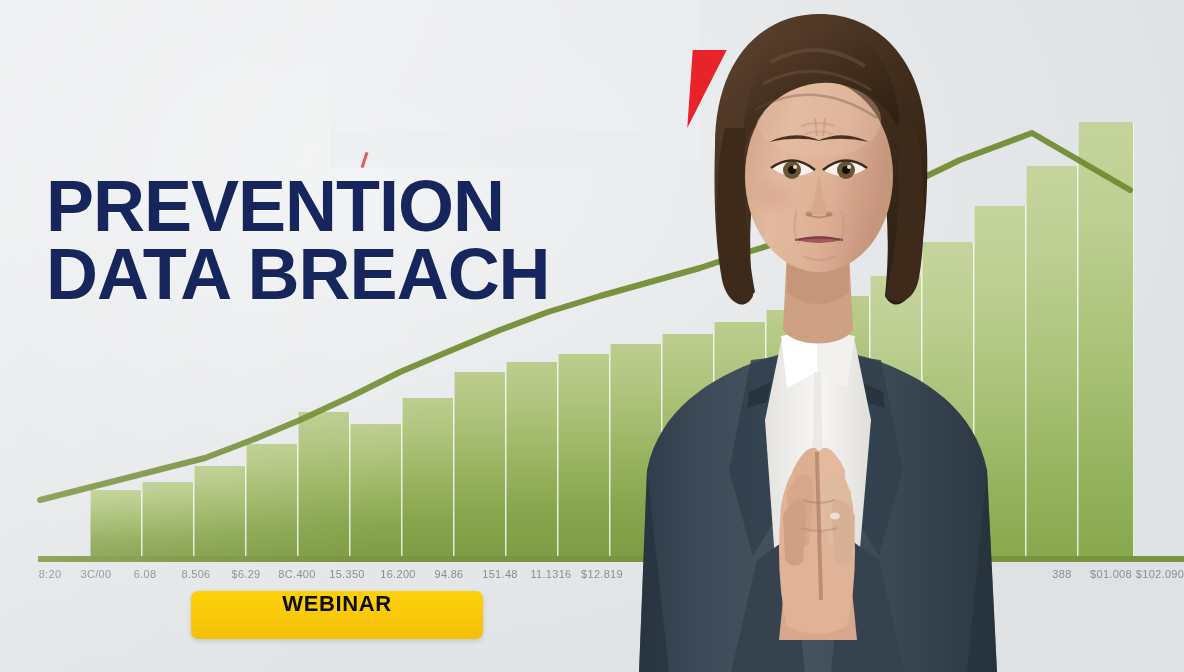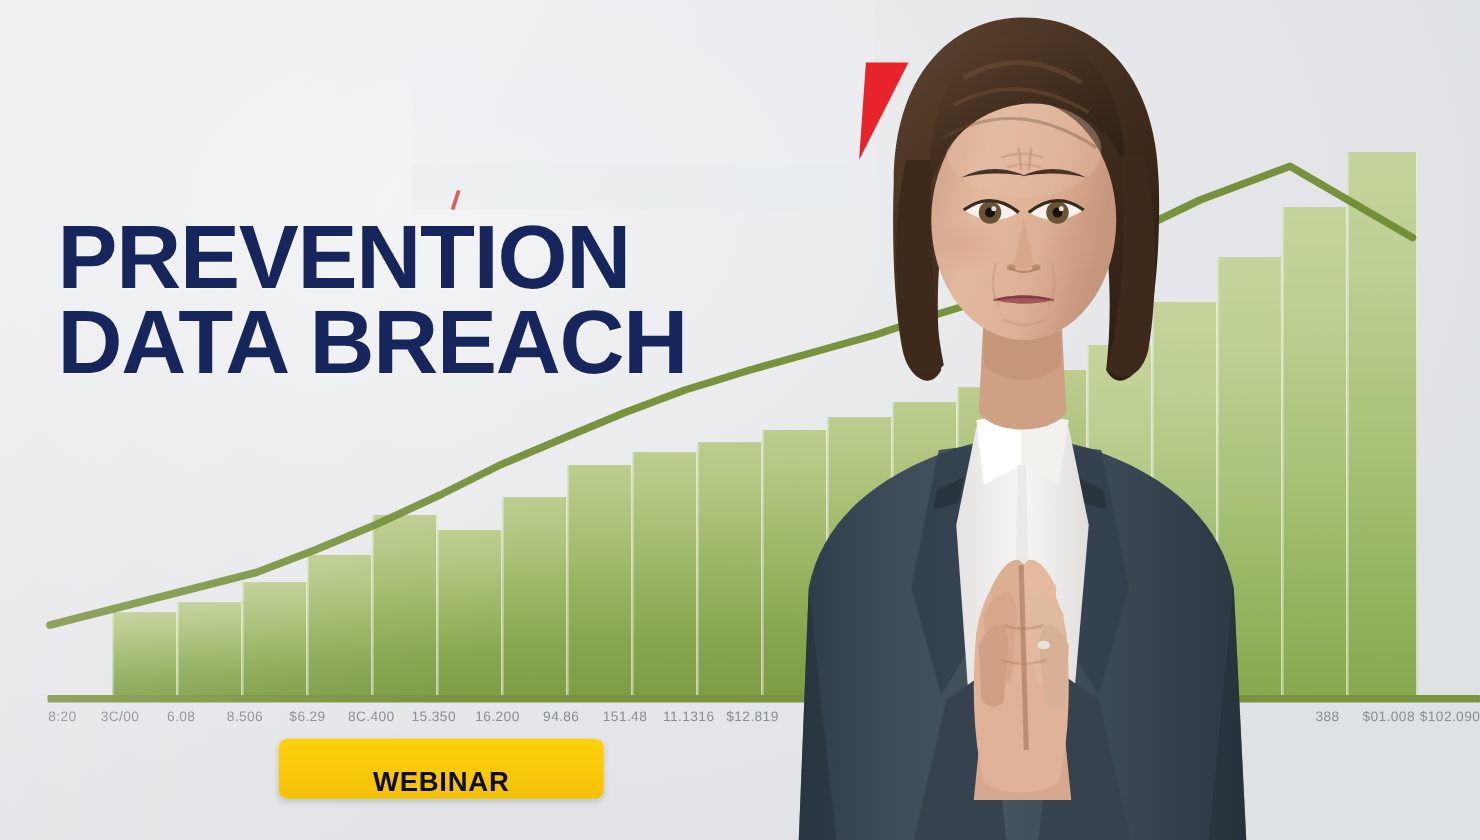--- a/index.html
+++ b/index.html
@@ -100,25 +100,25 @@
   .sub {
     margin-top:10px;
     font-size:40px;
     font-weight:normal;
     color:#1d2f66;
     letter-spacing:.5px;
   }
 
   
   #cta {
-    position:absolute; left:223px; top:591px;
-    width:260px; height:48px;
+    position:absolute; left:191px; top:591px;
+    width:292px; height:48px;
     background:linear-gradient(to bottom, #fdd207 0%, #f9c80a 55%, #f2c007 100%);
     border-radius:7px;
-    display:flex; align-items:flex-end; justify-content:center;
+    display:flex; align-items:flex-start; justify-content:center;
     box-shadow:0 2px 5px rgba(0,0,0,.14);
     z-index:8; cursor:pointer;
   }
   #cta span {
     font-size:22px; font-weight:bold; color:#0d0d0d; letter-spacing:.6px;
   }
 
   
   #person {
     position:absolute; left:519px; top:0; width:540px; height:672px;

